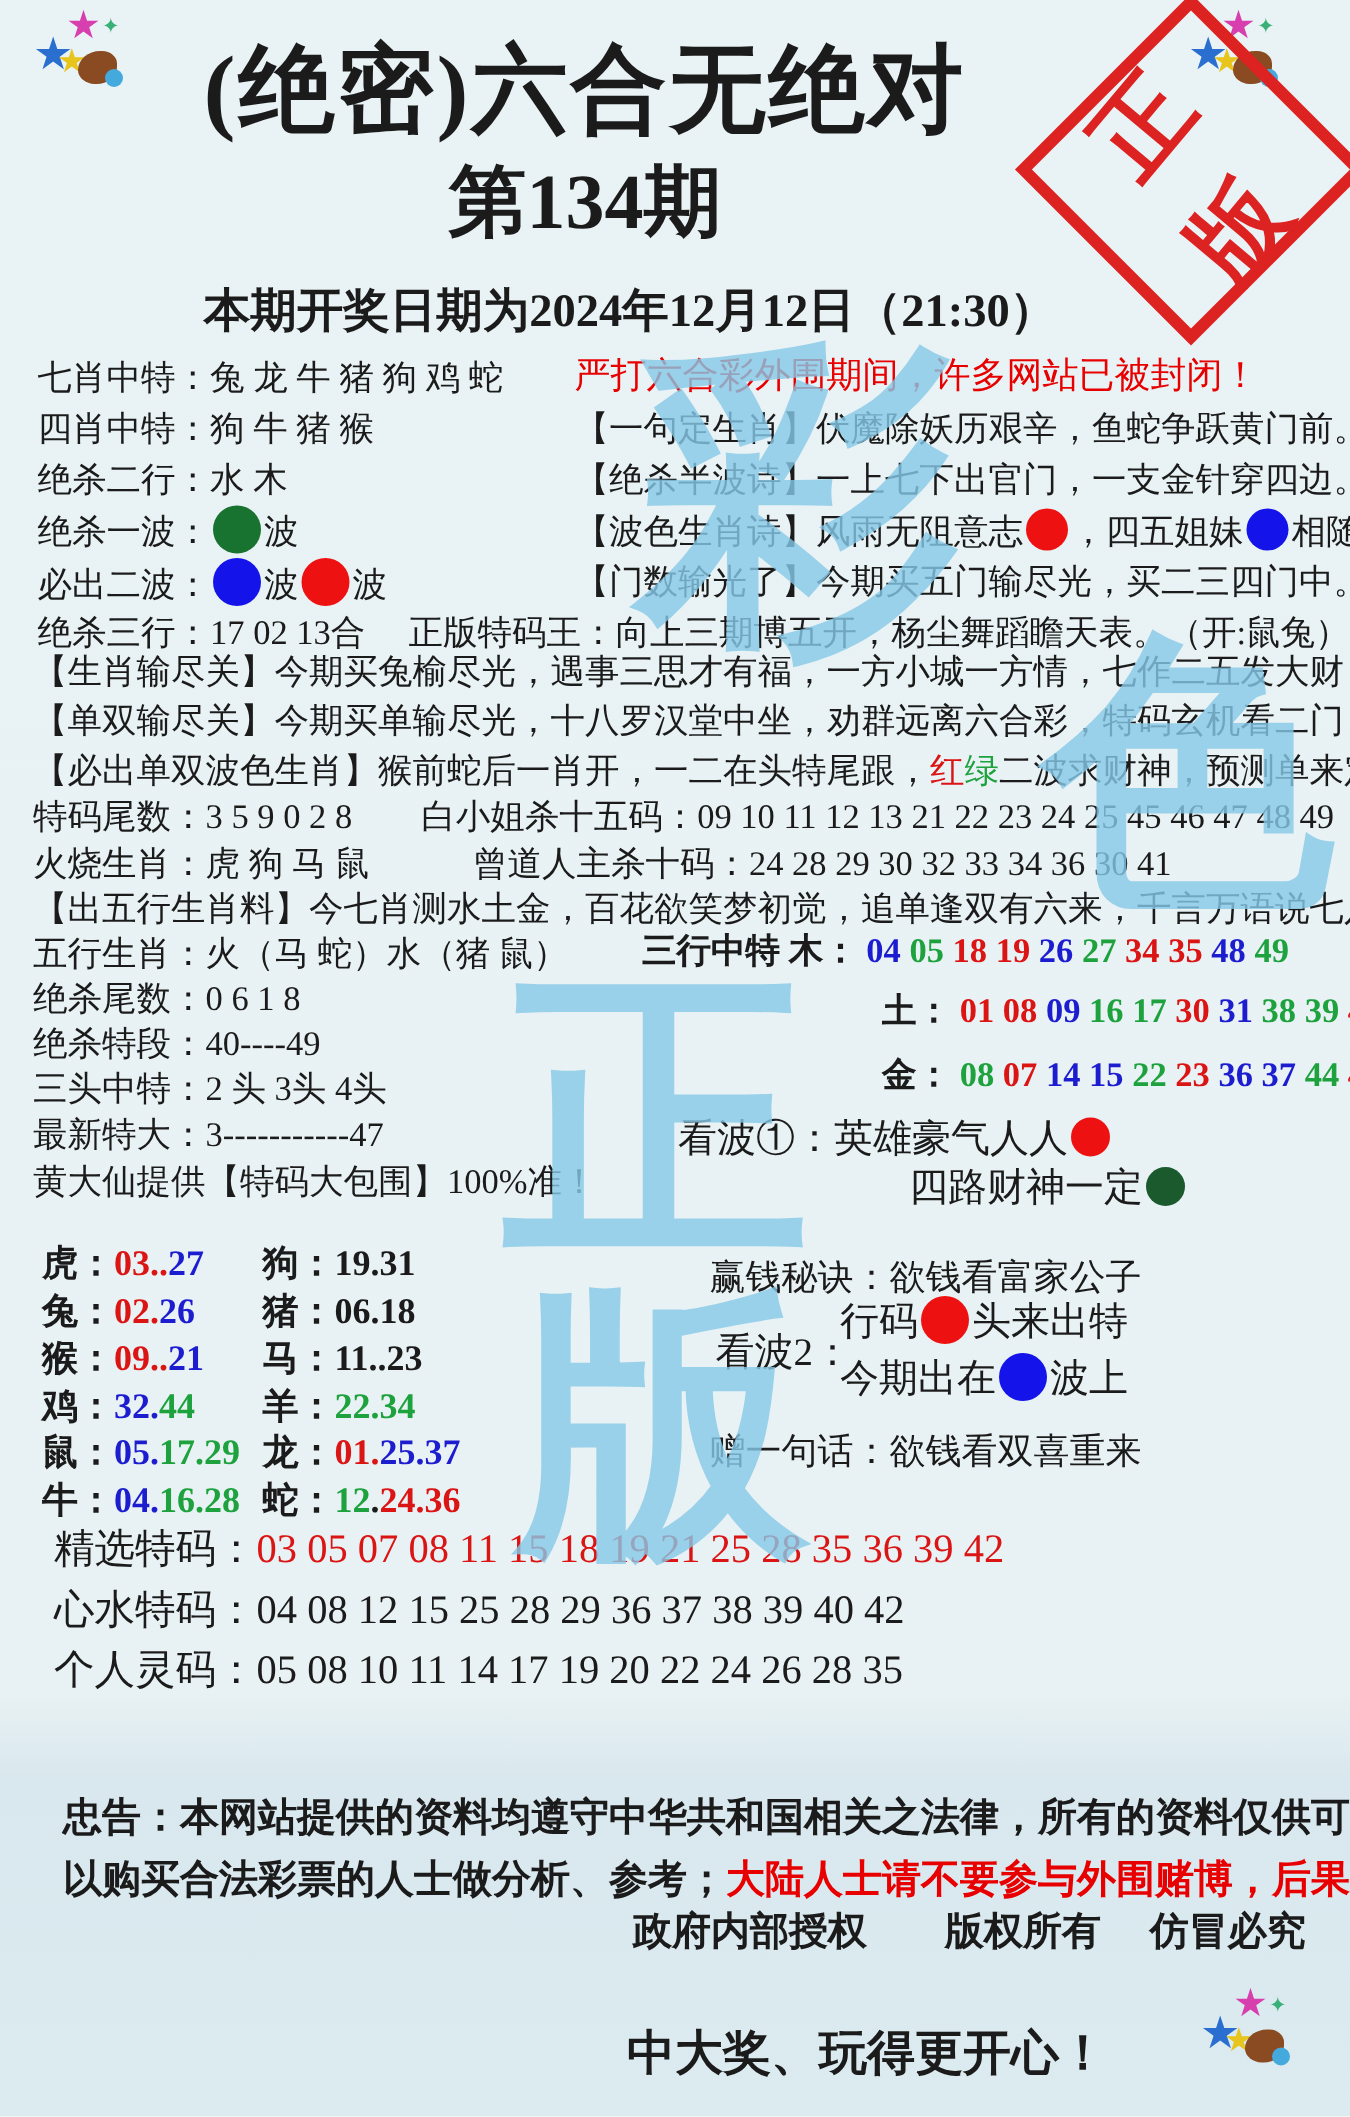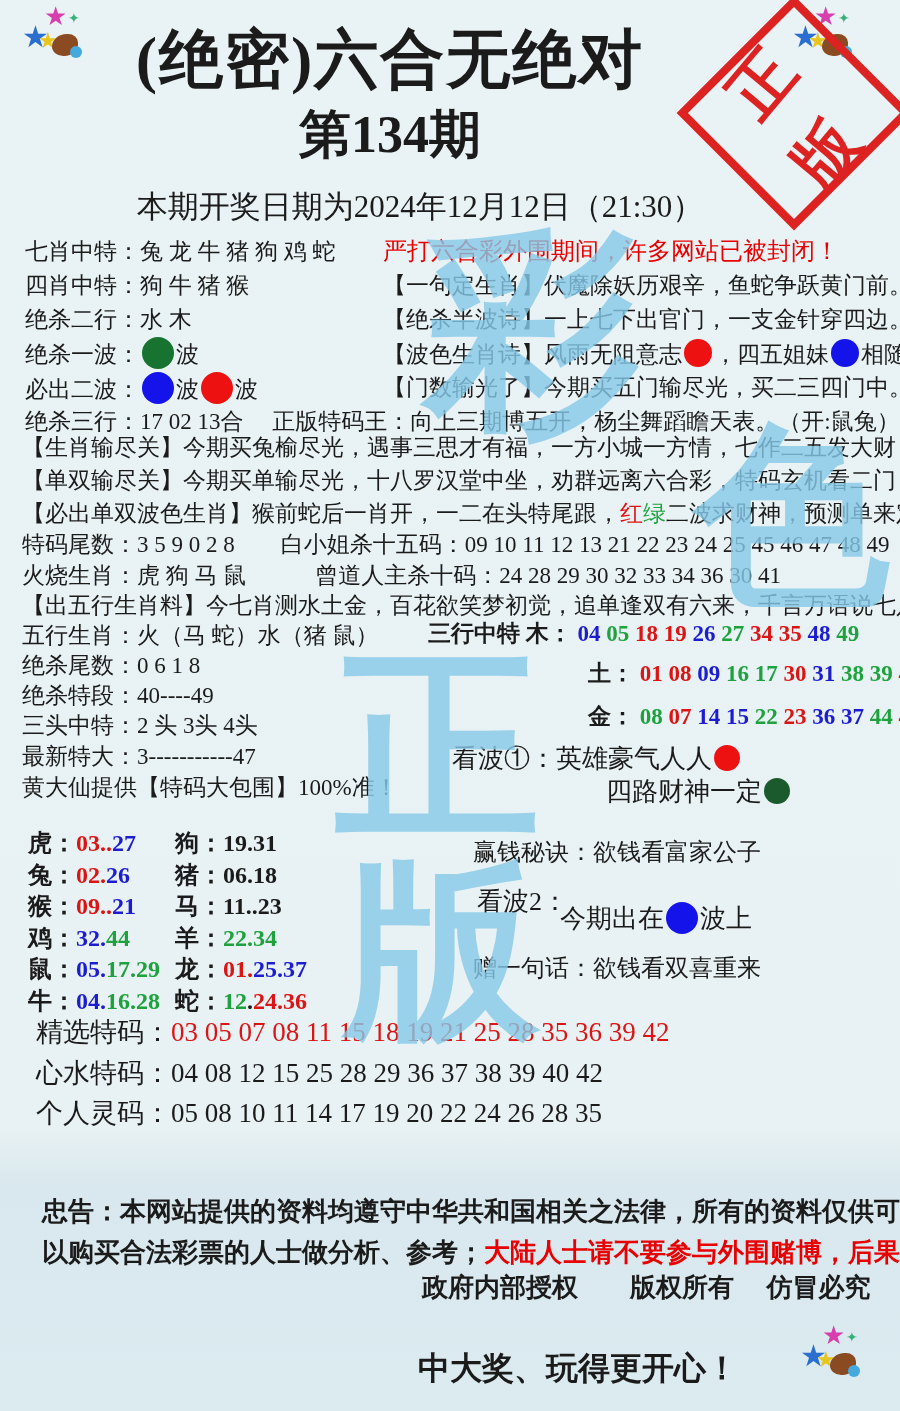--- a/index.html
+++ b/index.html
@@ -11,21 +11,21 @@
   .fs24{font-size:24px}.fs26{font-size:26px}.fs27{font-size:27px}.fs32{font-size:32px}
   .warn{color:#e80000;font-weight:normal;font-size:24px;}
   .c-red{color:#db1414}.c-blue{color:#1d1dd0}.c-green{color:#1da23e}.c-wred{color:#e80000}
   .dot{display:inline-block;width:26px;height:26px;border-radius:50%;vertical-align:-4px;margin:0 2px;}
   .dots32 .dot{width:32px;height:32px;vertical-align:-7px;}
   .dots28 .dot{width:28px;height:28px;vertical-align:-5px;}
   .dot-red{background:#ee1111}.dot-blue{background:#1313ea}.dot-green{background:#187331}.dot-dkgreen{background:#1b5a2d}
   .hdr{position:absolute;left:60px;width:660px;text-align:center;font-weight:bold;z-index:2;}
   .title{top:16px;font-size:64px;letter-spacing:2px;}
   .issue{top:100px;font-size:52px;}
-  .dateline{position:absolute;left:40px;top:186px;width:760px;text-align:center;font-weight:normal;font-size:31px;z-index:2;}
+  .dateline{position:absolute;left:40px;top:186px;width:760px;text-align:center;font-weight:bold;font-size:31px;z-index:2;}
   
   .stamp{position:absolute;left:668px;top:0;width:232px;height:238px;z-index:6;}
   .stamp-diamond{position:absolute;left:43px;top:30px;width:150px;height:150px;border:8px solid #dd2222;transform:rotate(45deg);}
   .stamp-ch{position:absolute;font-size:64px;font-weight:bold;color:#dd2222;transform:rotate(-50deg);font-family:"Liberation Serif",serif;}
   .ch1{left:62px;top:40px;}
   .ch2{left:126px;top:110px;}
   
   .wm{position:absolute;color:#86c9e8;opacity:.8;font-weight:bold;z-index:5;line-height:1;pointer-events:none;}
   
   .deco{position:absolute;width:70px;height:70px;z-index:3;}
@@ -123,20 +123,21 @@
   <div class="row bold fs24" style="left:175px;top:891px"><span>马：11..23</span></div>
   <div class="row bold fs24" style="left:28px;top:923px"><span>鸡：</span><span class="c-blue">32.</span><span class="c-green">44</span></div>
   <div class="row bold fs24" style="left:175px;top:923px"><span>羊：</span><span class="c-green">22.34</span></div>
   <div class="row bold fs24" style="left:28px;top:954px"><span>鼠：</span><span class="c-blue">05.</span><span class="c-green">17.29</span></div>
   <div class="row bold fs24" style="left:175px;top:954px"><span>龙：</span><span class="c-red">01.</span><span class="c-blue">25.37</span></div>
   <div class="row bold fs24" style="left:28px;top:986px"><span>牛：</span><span class="c-blue">04.</span><span class="c-green">16.28</span></div>
   <div class="row bold fs24" style="left:175px;top:986px"><span>蛇：</span><span class="c-green">12</span><span>.</span><span class="c-red">24.36</span></div>
 
   <div class="row fs24" style="left:473px;top:837px"><span>赢钱秘诀：欲钱看富家公子</span></div>
   <div class="row fs26" style="left:477px;top:886px"><span>看波2：</span></div>
+  <div class="row fs26 dots32" style="left:560px;top:864px"><span>行码</span><span class="dot dot-red"></span><span>头来出特</span></div>
   <div class="row fs26 dots32" style="left:560px;top:902px"><span>今期出在</span><span class="dot dot-blue"></span><span>波上</span></div>
   <div class="row fs24" style="left:473px;top:953px"><span>赠一句话：欲钱看双喜重来</span></div>
 
   <div class="row fs27" style="left:36px;top:1016px"><span>精选特码：</span><span class="c-red">03 05 07 08 11 15 18 19 21 25 28 35 36 39 42</span></div>
   <div class="row fs27" style="left:36px;top:1057px"><span>心水特码：04 08 12 15 25 28 29 36 37 38 39 40 42</span></div>
   <div class="row fs27" style="left:36px;top:1097px"><span>个人灵码：05 08 10 11 14 17 19 20 22 24 26 28 35</span></div>
 
   <div class="row bold fs26" style="left:42px;top:1196px"><span>忠告：本网站提供的资料均遵守中华共和国相关之法律，所有的资料仅供可</span></div>
   <div class="row bold fs26" style="left:42px;top:1237px"><span>以购买合法彩票的人士做分析、参考；</span><span class="c-wred">大陆人士请不要参与外围赌博，后果自负。</span></div>
   <div class="row bold fs26" style="left:422px;top:1272px"><span>政府内部授权　　版权所有　 仿冒必究</span></div>

